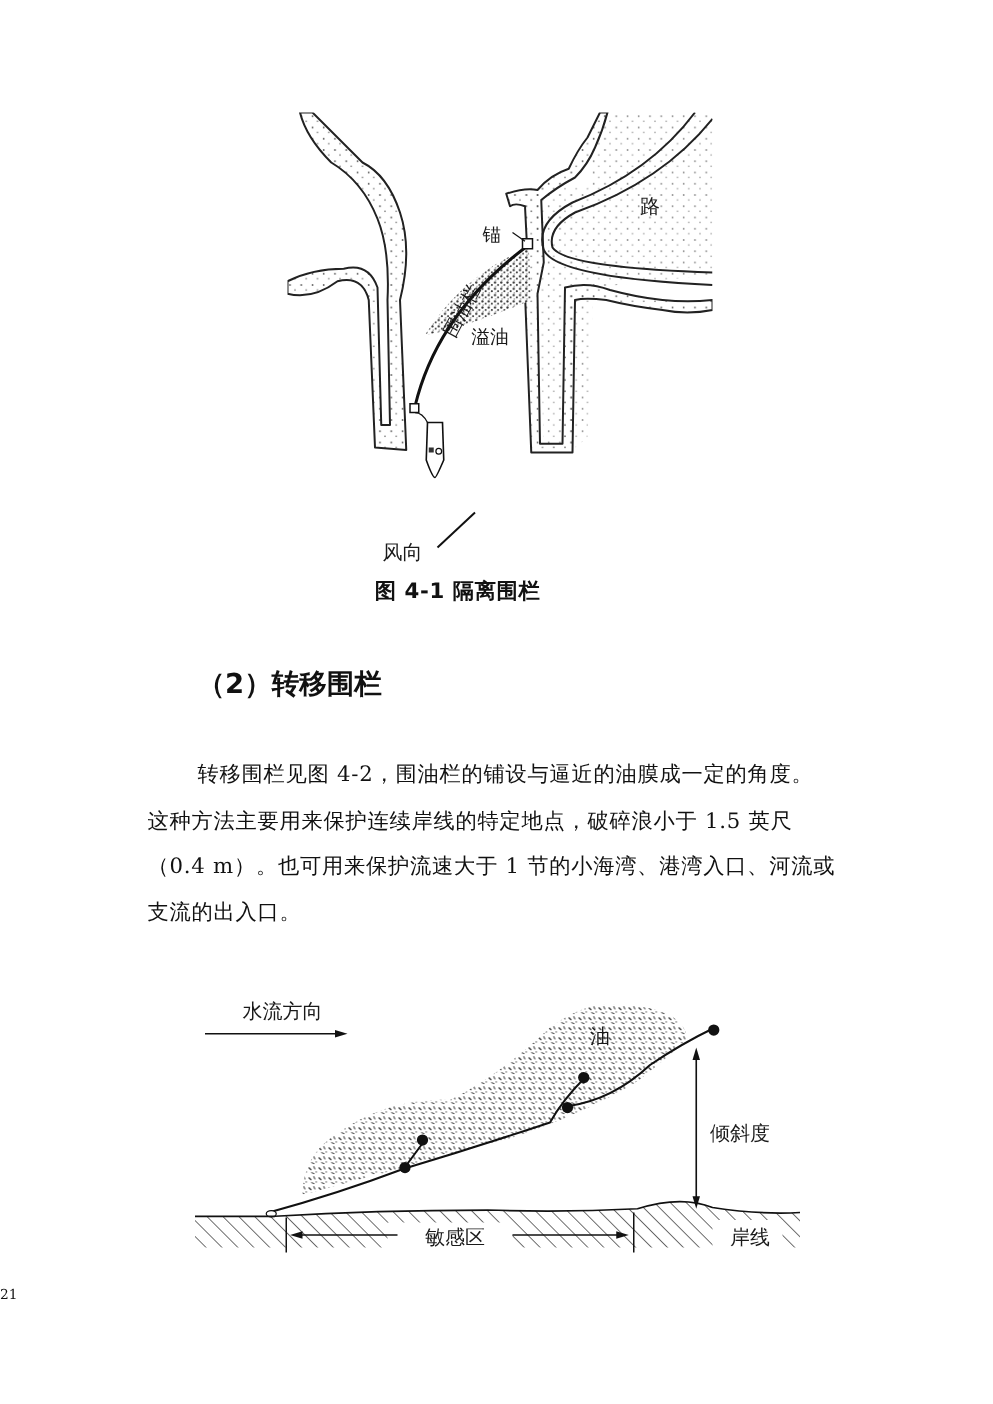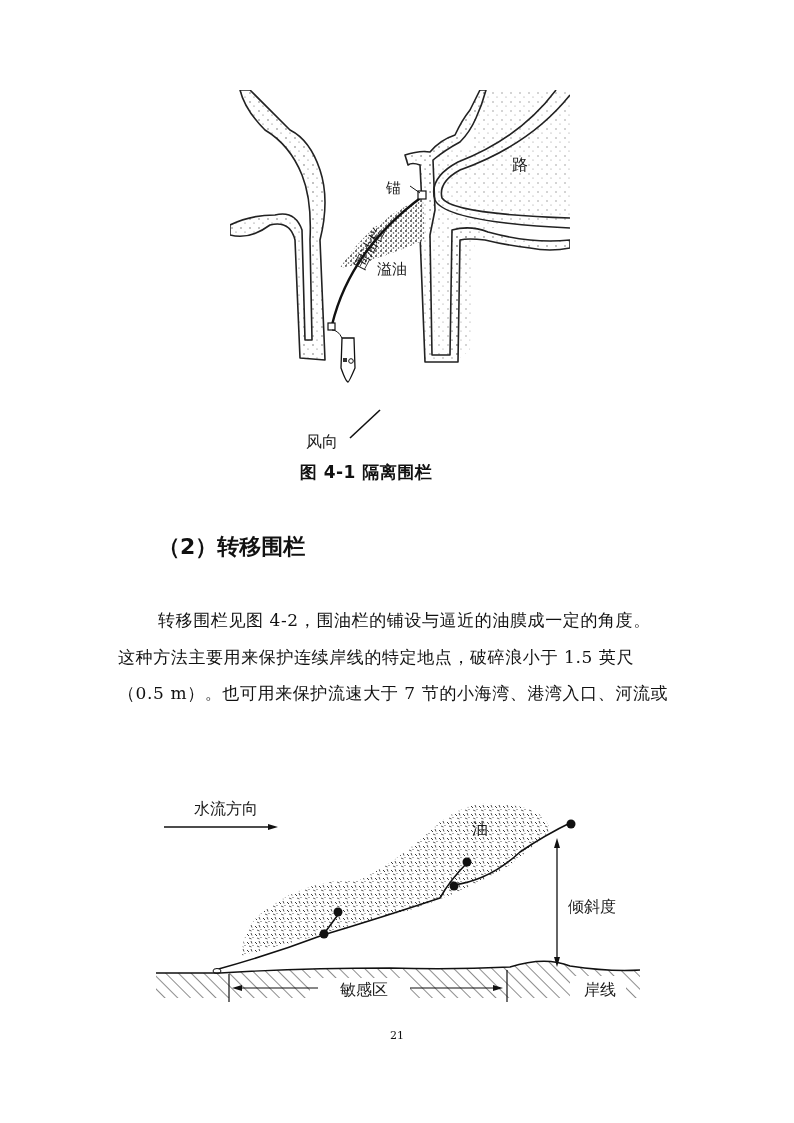--- a/index.html
+++ b/index.html
@@ -8,21 +8,21 @@
   .abs { position:absolute; }
   .fig1 { left:230px; top:90px; width:340px; height:370px; }
   .fig2 { left:150px; top:780px; width:500px; height:230px; }
   svg text { font-family:"DejaVu Sans", "Liberation Sans", sans-serif; fill:#1a1a1a; }
   .caption { left:0; width:732px; top:461px; text-align:center;
              font-family:"DejaVu Sans", "Liberation Sans", sans-serif; font-weight:bold; font-size:17px; letter-spacing:0.5px; }
   .heading { left:158px; top:532px; font-family:"DejaVu Sans", "Liberation Sans", sans-serif; font-weight:bold; font-size:22px; }
   .para { left:118px; top:566px; width:560px; font-size:17px; line-height:36.5px; letter-spacing:0.6px;margin-top:36px; }
   .para .line { display:block; white-space:nowrap; height:36.5px; }
   .para .indent { padding-left:40px; }
-  .pagenum { left:0; width:794px; top:1029px; text-align:center; font-size:11px; }
+  .pagenum { left:0; width:794px; top:1029px; font-size:11px; }
 </style>
 </head>
 <body>
 
 <div class="abs fig1">
   <svg width="340" height="370" viewBox="0 0 340 370">
     <defs>
       <pattern id="stip" width="9" height="9" patternUnits="userSpaceOnUse">
         <circle cx="2" cy="3" r="0.7" fill="#555"></circle>
         <circle cx="6" cy="7" r="0.6" fill="#666"></circle>
@@ -67,21 +67,22 @@
   </svg>
 </div>
 
 <div class="abs caption">图 4-1  隔离围栏</div>
 
 <div class="abs heading">（2）转移围栏</div>
 
 <div class="abs para">
   <span class="line indent">转移围栏见图 4-2，围油栏的铺设与逼近的油膜成一定的角度。</span>
   <span class="line">这种方法主要用来保护连续岸线的特定地点，破碎浪小于 1.5 英尺</span>
-  <span class="line">（0.5 m）。也可用来保护流速大于 7 节的小海湾、港湾入口、河流或</span>
+  <span class="line">（0.4 m）。也可用来保护流速大于 1 节的小海湾、港湾入口、河流或</span>
+  <span class="line">支流的出入口。</span>
 </div>
 
 <div class="abs fig2">
   <svg width="500" height="230" viewBox="0 0 500 230">
     <defs>
       <pattern id="speck" width="8" height="8" patternUnits="userSpaceOnUse">
         <line x1="1" y1="2" x2="3" y2="4" stroke="#222" stroke-width="0.9"></line>
         <line x1="5" y1="1" x2="6" y2="3.5" stroke="#222" stroke-width="0.8"></line>
         <line x1="3" y1="6" x2="5.5" y2="7" stroke="#333" stroke-width="0.8"></line>
         <circle cx="7" cy="5.5" r="0.5" fill="#222"></circle>

